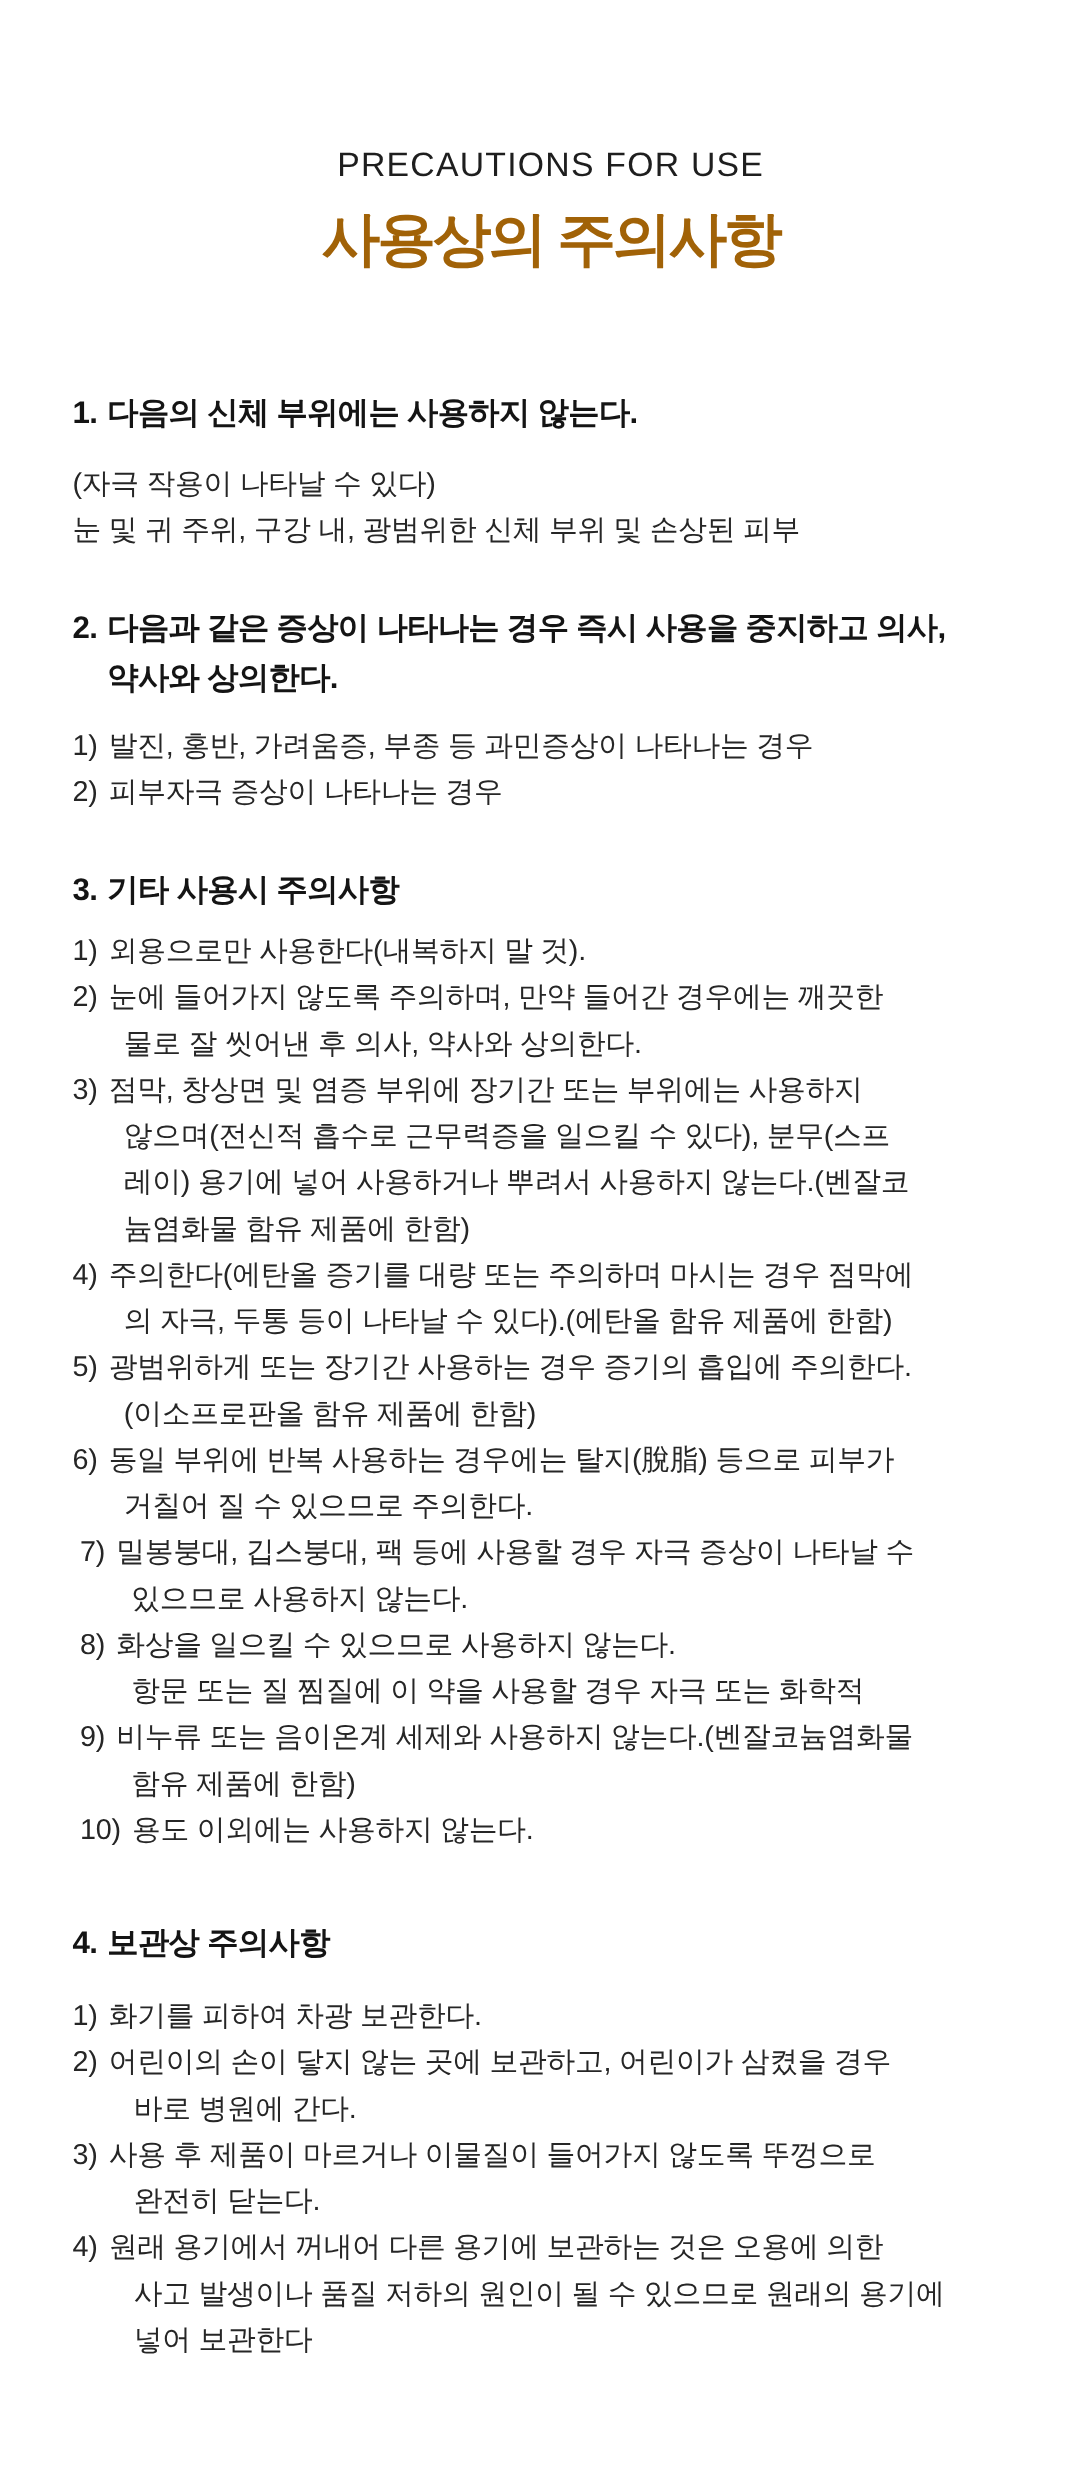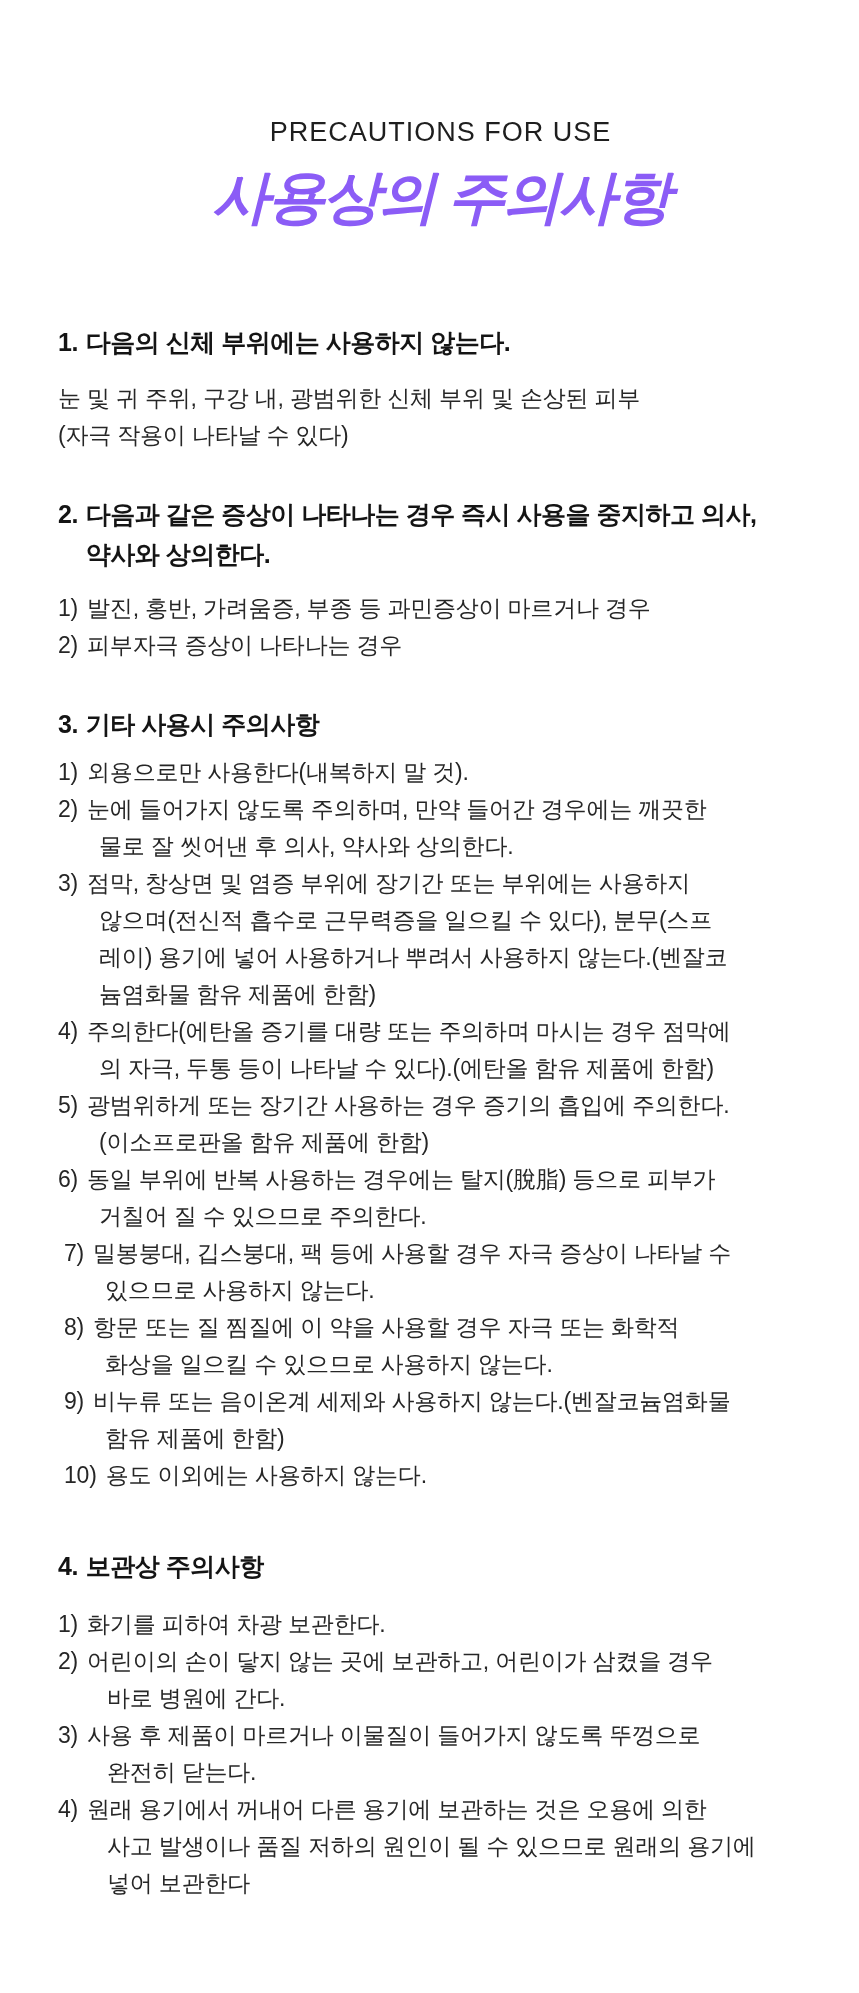--- a/index.html
+++ b/index.html
@@ -25,26 +25,25 @@
   }
   .eyebrow {
     font-size: 27px;
     line-height: 1.1;
     letter-spacing: 1px;
     color: #1e1e1e;
     font-weight: 400;
   }
   .title {
     margin: 16px 0 0 0;
-    font-size: 58px;
+    font-size: 47px;
     line-height: 1.15;
     font-weight: 800;
     letter-spacing: -2.5px;
-    color: #8b5cf6;
-    font-style: italic;
+    color: #a16207;
   }
   .section + .section {
     margin-top: 40px;
   }
   #section-storage {
     margin-top: 52px;
   }
   .heading {
     display: flex;
     align-items: flex-start;
@@ -105,37 +104,37 @@
   </header>
   <div id="sections">
       <section class="section" id="section-body-parts">
         <div class="heading">
           <span class="marker">1.</span>
           <div class="lines">
             <div class="line">다음의 신체 부위에는 사용하지 않는다.</div>
           </div>
         </div>
         <div class="paragraph">
+          <div class="line">(자극 작용이 나타날 수 있다)</div>
           <div class="line">눈 및 귀 주위, 구강 내, 광범위한 신체 부위 및 손상된 피부</div>
-          <div class="line">(자극 작용이 나타날 수 있다)</div>
         </div>
       </section>
       <section class="section" id="section-stop-use">
         <div class="heading">
           <span class="marker">2.</span>
           <div class="lines">
             <div class="line">다음과 같은 증상이 나타나는 경우 즉시 사용을 중지하고 의사,</div>
             <div class="line">약사와 상의한다.</div>
           </div>
         </div>
         <div class="items">
           <div class="item">
             <span class="marker">1)</span>
             <div class="lines">
-              <div class="line">발진, 홍반, 가려움증, 부종 등 과민증상이 마르거나 경우</div>
+              <div class="line">발진, 홍반, 가려움증, 부종 등 과민증상이 나타나는 경우</div>
             </div>
           </div>
           <div class="item">
             <span class="marker">2)</span>
             <div class="lines">
               <div class="line">피부자극 증상이 나타나는 경우</div>
             </div>
           </div>
         </div>
       </section>
@@ -193,22 +192,22 @@
           <div class="item indent-1">
             <span class="marker">7)</span>
             <div class="lines">
               <div class="line">밀봉붕대, 깁스붕대, 팩 등에 사용할 경우 자극 증상이 나타날 수</div>
               <div class="line">있으므로 사용하지 않는다.</div>
             </div>
           </div>
           <div class="item indent-1">
             <span class="marker">8)</span>
             <div class="lines">
+              <div class="line">화상을 일으킬 수 있으므로 사용하지 않는다.</div>
               <div class="line">항문 또는 질 찜질에 이 약을 사용할 경우 자극 또는 화학적</div>
-              <div class="line">화상을 일으킬 수 있으므로 사용하지 않는다.</div>
             </div>
           </div>
           <div class="item indent-1">
             <span class="marker">9)</span>
             <div class="lines">
               <div class="line">비누류 또는 음이온계 세제와 사용하지 않는다.(벤잘코늄염화물</div>
               <div class="line">함유 제품에 한함)</div>
             </div>
           </div>
           <div class="item indent-1">

